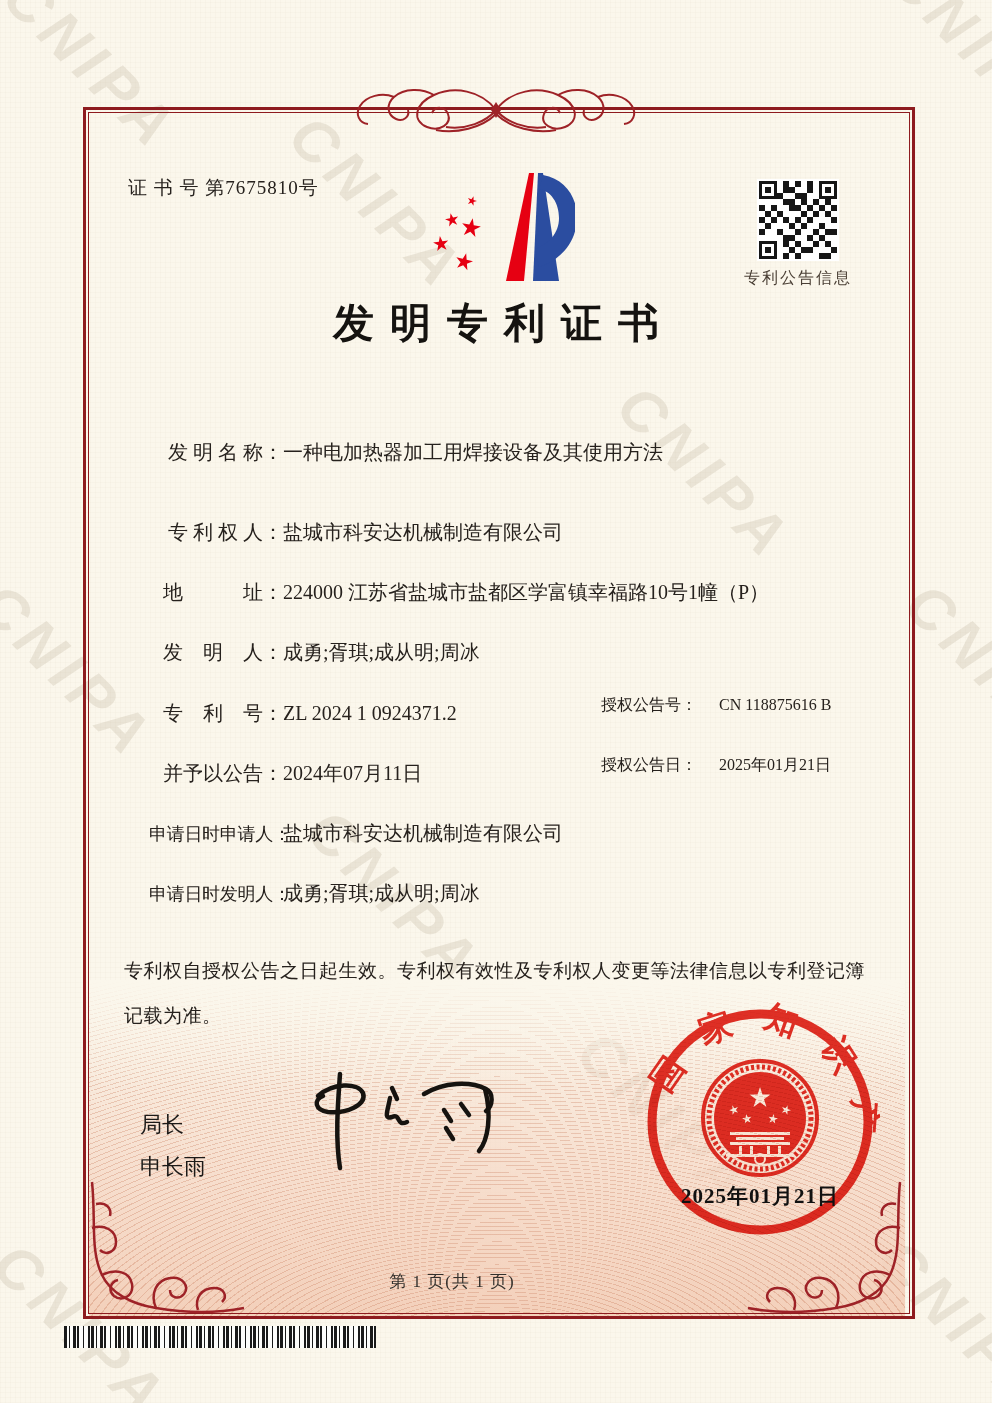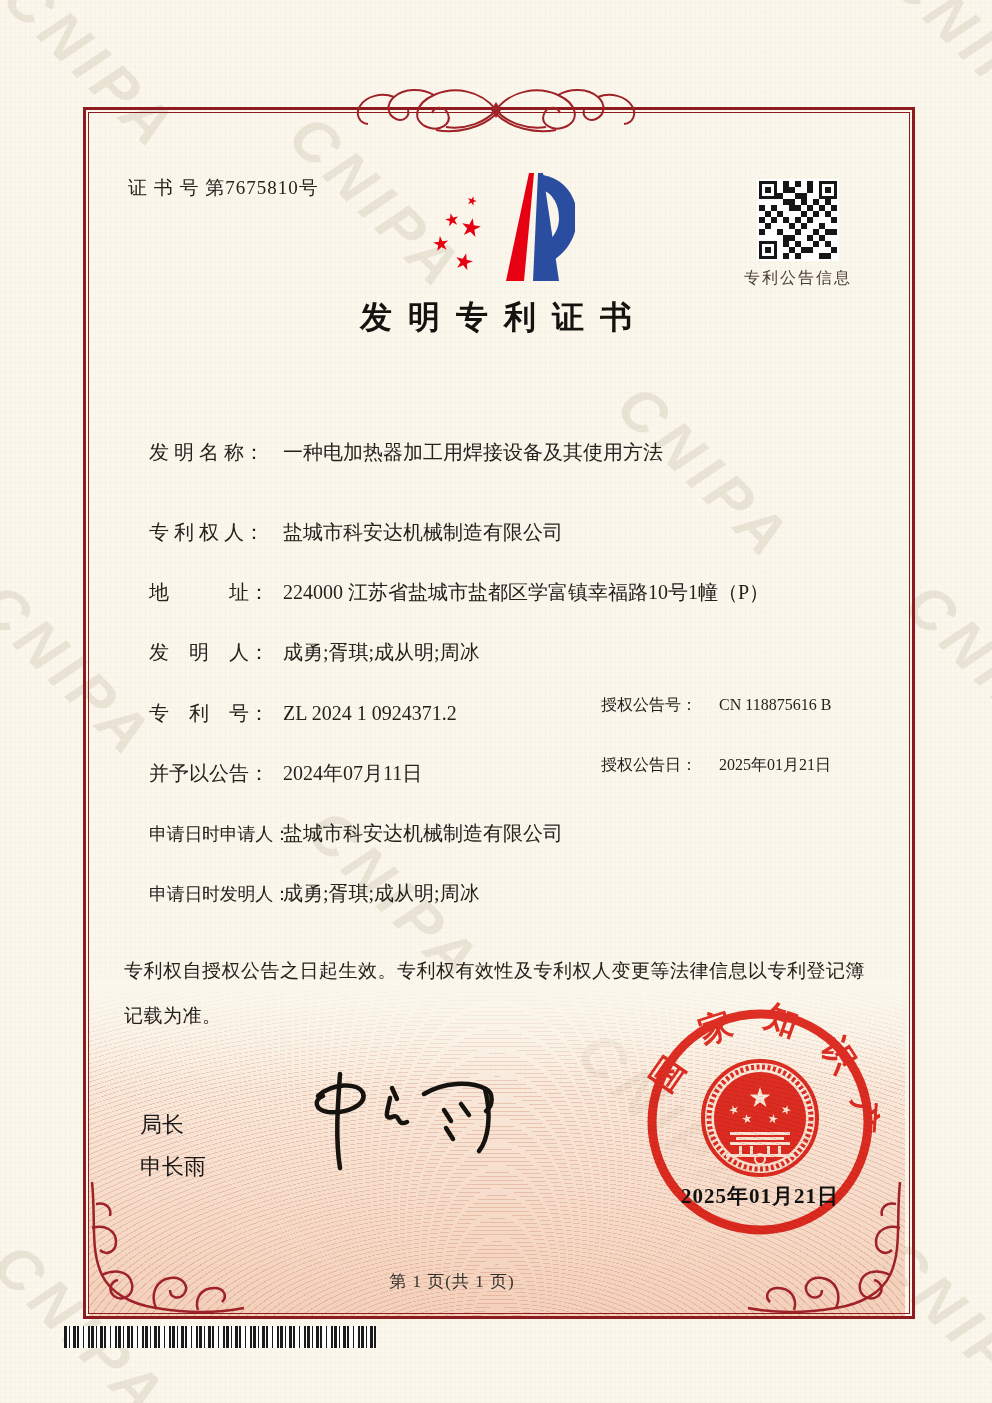--- a/index.html
+++ b/index.html
@@ -36,25 +36,25 @@
   .frame-inner{position:absolute;inset:2px;border:1px solid #8e1b1f;}
   .ornament{position:absolute;z-index:2;pointer-events:none;}
   
   .cert-no{position:absolute;left:128px;top:175px;font-size:19px;letter-spacing:1px;z-index:2;}
   .logo{position:absolute;left:425px;top:163px;width:150px;height:130px;z-index:2;}
   .qr{position:absolute;left:757px;top:179px;width:82px;height:82px;background:#fff;z-index:2;}
   .qr svg{position:absolute;left:2px;top:2px;}
   .qr-label{position:absolute;left:727px;top:268px;width:142px;text-align:center;font-size:16px;letter-spacing:2px;color:#4a3f35;z-index:2;}
   .title{
     position:absolute;left:0;top:296px;width:992px;text-align:center;z-index:2;
-    font-size:32px;font-weight:bold;letter-spacing:16px;text-indent:16px;color:#151310;
+    font-size:41px;font-weight:bold;letter-spacing:16px;text-indent:16px;color:#151310;
   }
   
   .row{position:absolute;left:139px;white-space:pre;font-size:20px;z-index:2;}
-  .row .lbl{display:inline-block;width:134px;}
+  .row .lbl{display:inline-block;width:134px;text-align:right;}
   .row .lbl-long{display:inline-block;width:134px;font-size:18px;letter-spacing:-0.3px;vertical-align:baseline;}
   .row-right{position:absolute;left:571px;white-space:pre;font-size:16px;z-index:2;text-align:center;}
   .row-right .lbl{display:inline-block;width:140px;}
   
   .legal{position:absolute;left:124px;top:948px;width:744px;z-index:2;font-size:19px;line-height:45px;letter-spacing:0.5px;}
   .legal .l1{text-indent:2em;}
   
   .signoff{position:absolute;left:140px;top:1104px;z-index:3;font-family:"Liberation Sans","DejaVu Sans",sans-serif;font-size:22px;line-height:42px;color:#1c1a18;}
   .signature{position:absolute;left:288px;top:1058px;width:215px;height:122px;z-index:3;}
   

